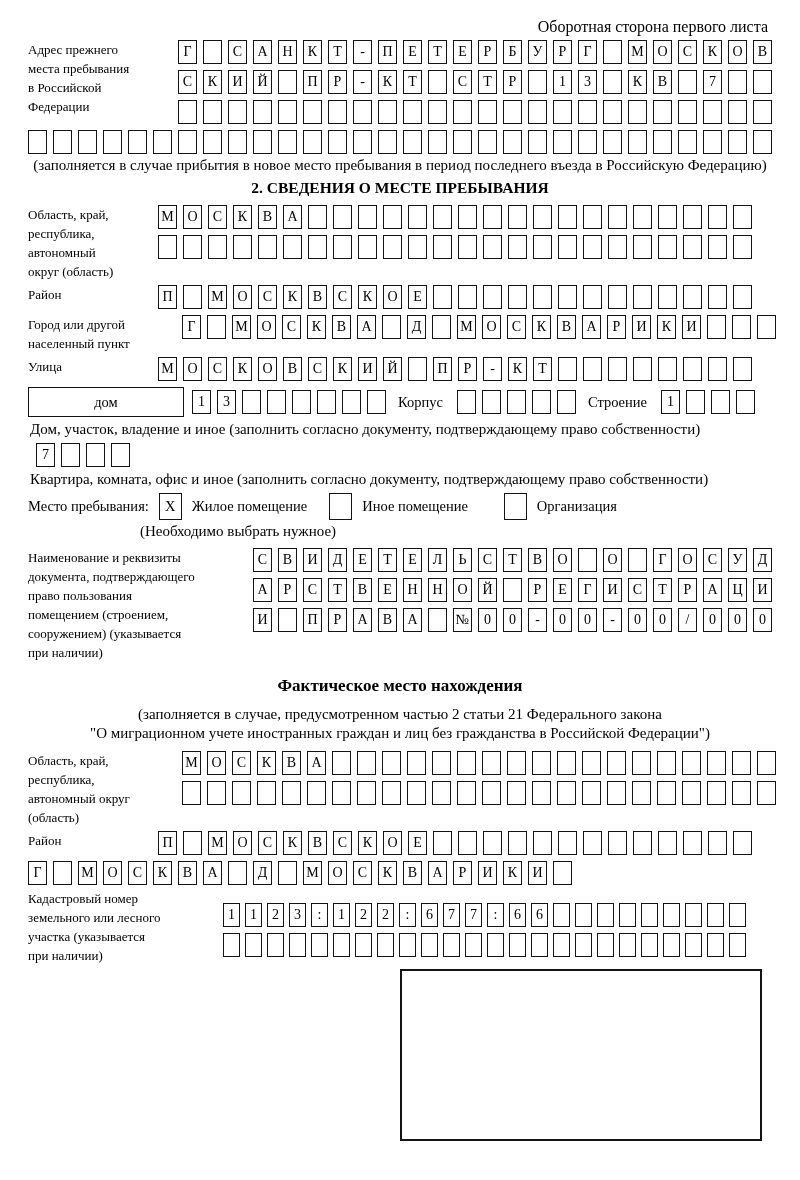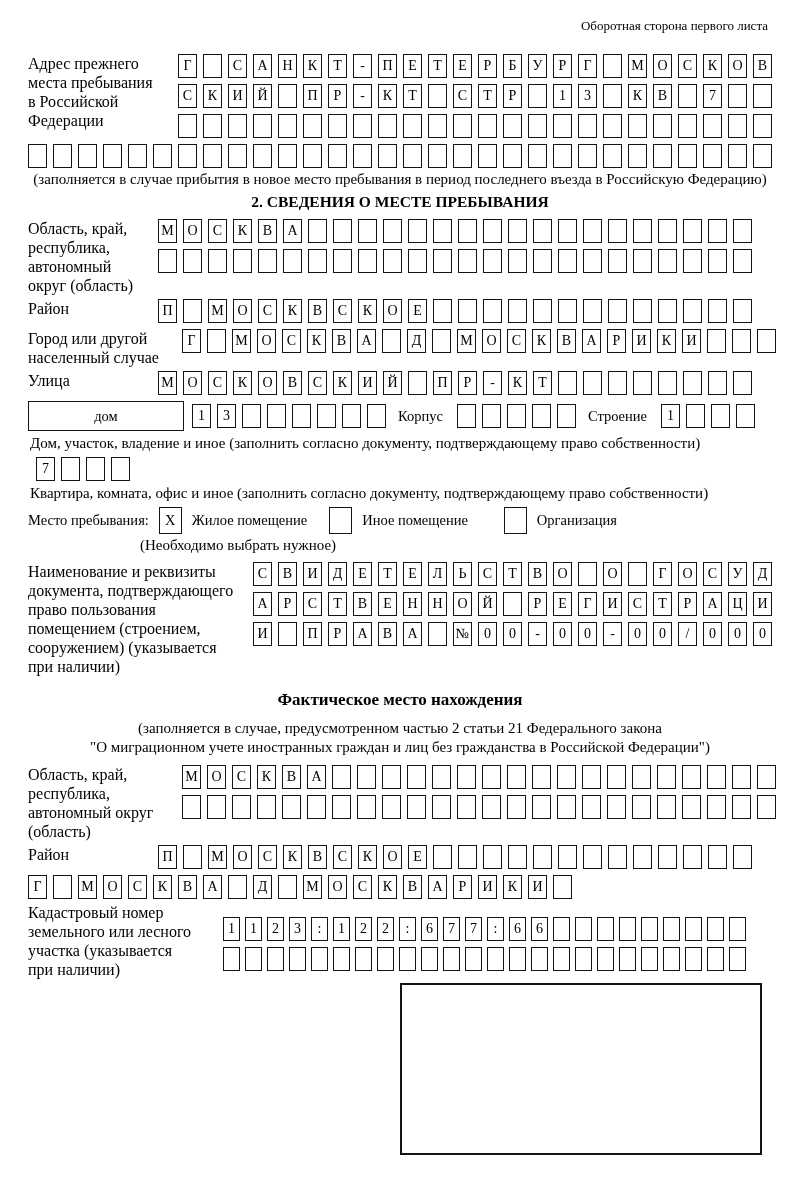--- a/index.html
+++ b/index.html
@@ -1,21 +1,21 @@
 <!DOCTYPE html>
 <html><head>
 <meta charset="utf-8">
 <style>
   html,body{margin:0;padding:0;background:#fff;}
   body{width:800px;height:1180px;overflow:hidden;color:#000;
        font-family:"Liberation Serif","DejaVu Serif",serif;font-size:14.5px;}
   .page{padding:18px 28px 0 28px;box-sizing:border-box;width:800px;}
-  .note{text-align:right;font-size:13px;padding-right:4px;margin-bottom:20px;}
+  .note{text-align:right;font-size:16px;padding-right:4px;margin-bottom:4px;}
   .field{display:flex;align-items:flex-start;margin-bottom:6px;}
-  .flabel{flex:none;line-height:19px;font-size:16px;}
+  .flabel{flex:none;line-height:19px;font-size:13px;}
   .w150{width:150px}.w130{width:130px}.w154{width:154px}.w203{width:203px}.w195{width:195px}.w225{width:225px}
   .fcells{display:flex;flex-direction:column;gap:6px;}
   .cellrow{display:flex;gap:6px;flex:none;}
   .cell{box-sizing:border-box;flex:none;width:19px;height:24px;border:1.6px solid #141414;
         display:flex;align-items:center;justify-content:center;font-size:14px;line-height:1;}
   .tight .cell{width:17px}
   .tight{gap:5px}
   .fullrow{margin:0 0 3px 0;}
   .caption{font-size:15px;text-align:center;margin:0 0 5px 0;line-height:17px;}
   .caption.left{text-align:left;margin-left:2px;}
@@ -254,21 +254,21 @@
         <span class="cell"></span>
         <span class="cell"></span>
         <span class="cell"></span>
         <span class="cell"></span>
       </div>
   </div>
 
   <div class="field" style="margin-bottom:4px">
     <div class="flabel w154">
       <div>Город или другой</div>
-      <div>населенный случае</div>
+      <div>населенный пункт</div>
     </div>
     <div class="cellrow">
         <span class="cell">Г</span>
         <span class="cell"></span>
         <span class="cell">М</span>
         <span class="cell">О</span>
         <span class="cell">С</span>
         <span class="cell">К</span>
         <span class="cell">В</span>
         <span class="cell">А</span>

